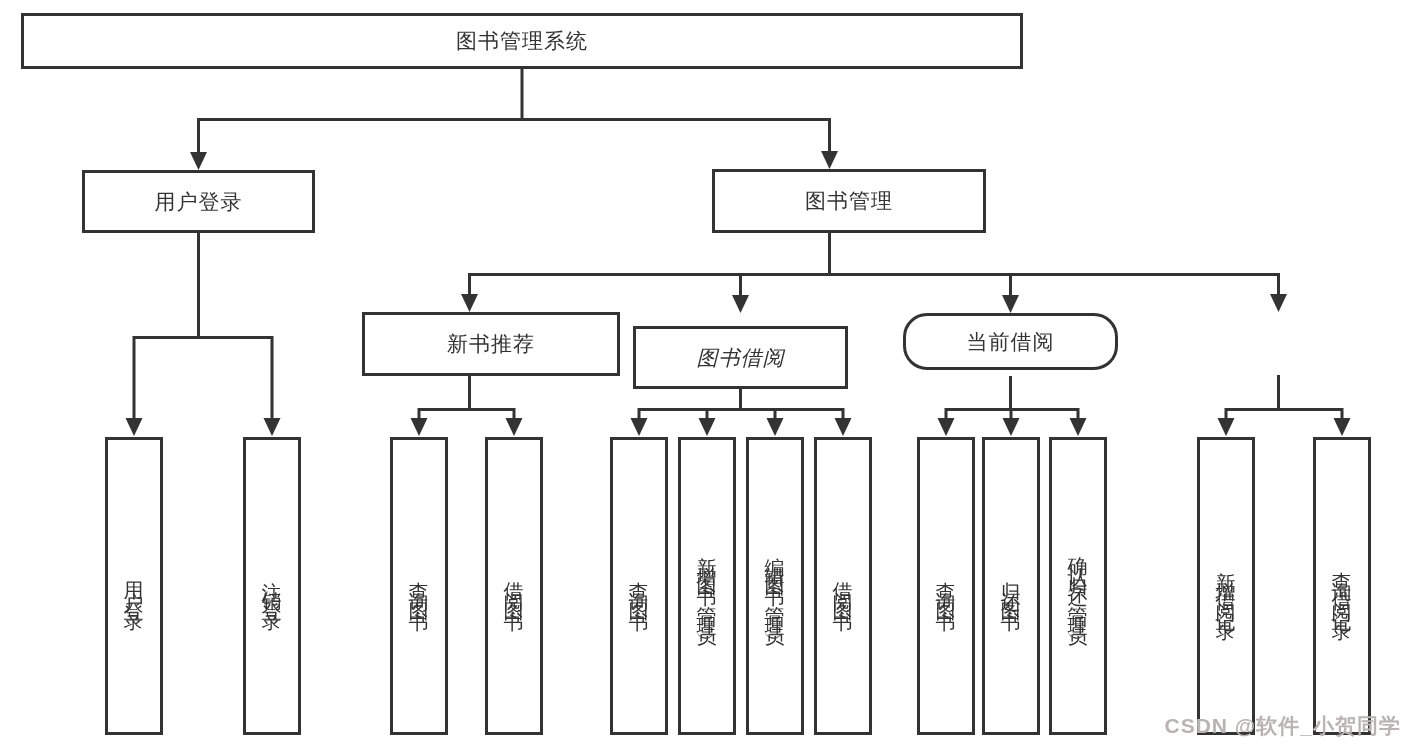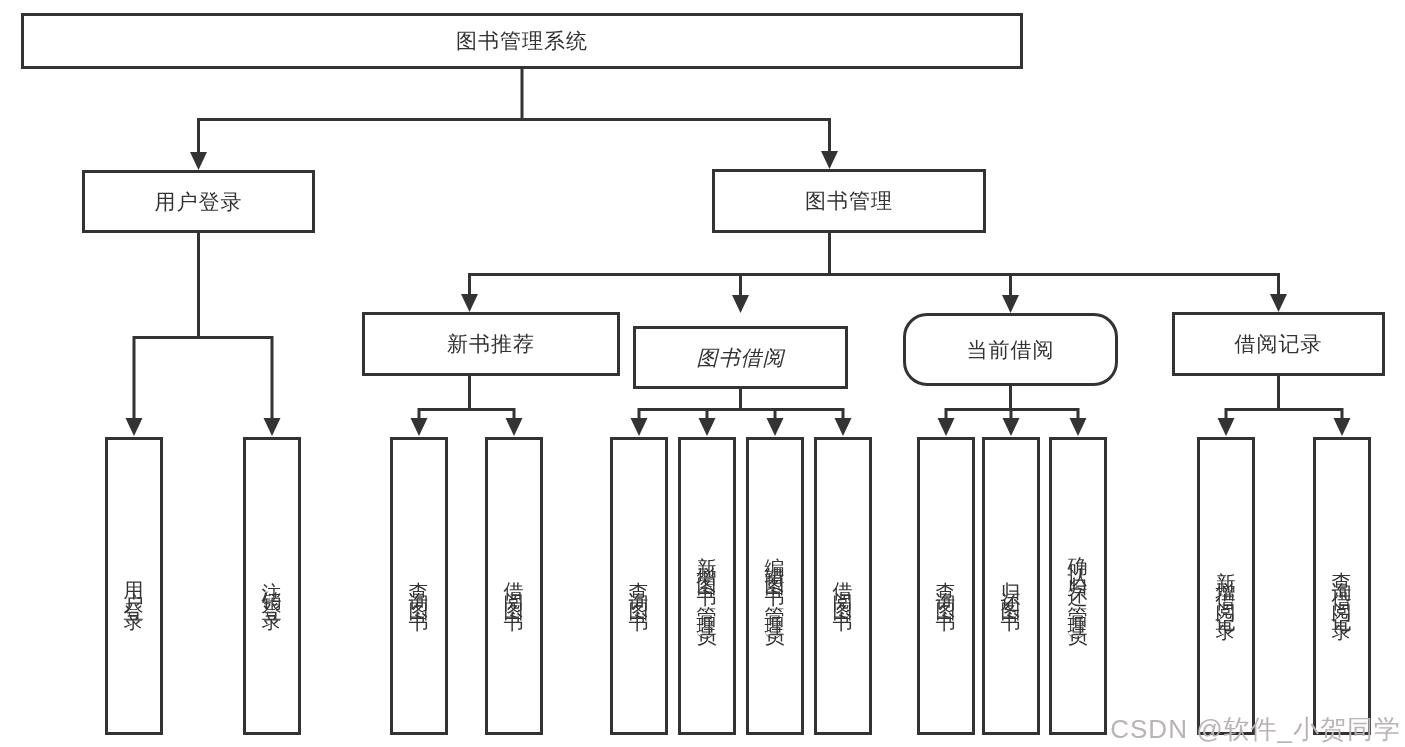--- a/index.html
+++ b/index.html
@@ -50,25 +50,26 @@
     position: absolute;
     left: 0; top: 0;
     width: 1405px;
     height: 747px;
     z-index: 1;
   }
   #watermark {
     position: absolute;
     right: 4px;
     top: 712px;
-    font-size: 26px;
+    font-size: 21px;
     color: #b9b3b3;
     letter-spacing: 1px;
     z-index: 3;
     white-space: nowrap;
+    font-weight: bold;
   }
 </style>
 </head>
 <body>
 
 <div id="canvas">
 
   <svg id="connectors" viewBox="0 0 1405 747" xmlns="http://www.w3.org/2000/svg">
     <g stroke="#333333" stroke-width="3" fill="none">
 
@@ -116,23 +117,22 @@
   <div class="node" style="left:21px; top:13px; width:1002px; height:56px;">图书管理系统</div>
 
   <div class="node" style="left:82px; top:170px; width:233px; height:63px;">用户登录</div>
 
   <div class="node" style="left:712px; top:169px; width:274px; height:64px;">图书管理</div>
 
   <div class="node" style="left:362px; top:312px; width:258px; height:64px;">新书推荐</div>
 
   <div class="node" style="left:633px; top:326px; width:215px; height:63px;font-style:italic;">图书借阅</div>
 
-  <div class="node" style="left:903px; top:313px; width:215px; height:73px;border-radius:24px;">当前借阅</div>
+  <div class="node" style="left:903px; top:313px; width:215px; height:57px;border-radius:24px;">当前借阅</div>
 
-  <div class="node" style="left:1172px; top:312px; width:213px; height:64px;">借阅记录</div>
 
   <div class="leaf" style="left:105px;">
     <span class="vtxt">用户登录</span>
   </div>
   <div class="leaf" style="left:243px;">
     <span class="vtxt">注销登录</span>
   </div>
 
   <div class="leaf" style="left:390px;">
     <span class="vtxt">查询图书</span>

